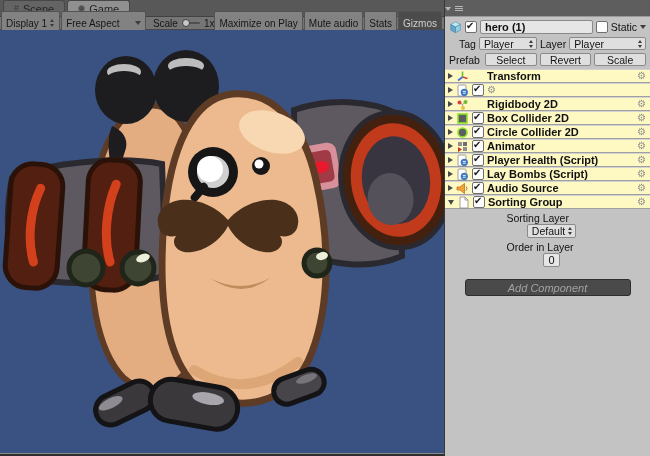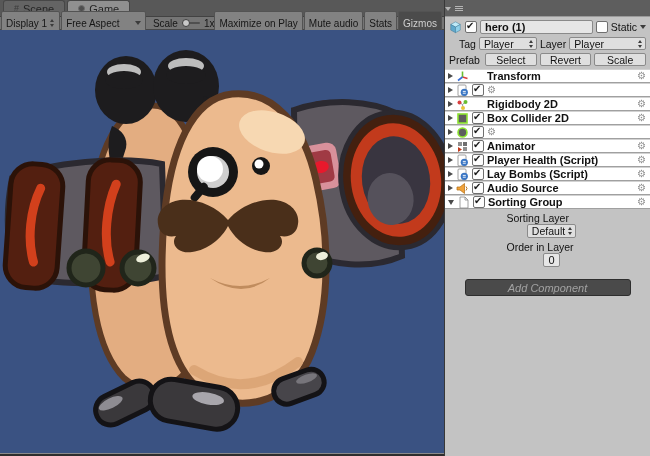--- a/index.html
+++ b/index.html
@@ -53,21 +53,21 @@
   .checkbox.hidden { visibility:hidden; }
   .popup-arrows { display:flex; flex-direction:column; gap:2px; align-items:center; padding-right:1px; }
   .pa-up { width:0; height:0; border-bottom:3px solid #3c3c3c; border-left:2.5px solid transparent; border-right:2.5px solid transparent; }
   .pa-dn { width:0; height:0; border-top:3px solid #3c3c3c; border-left:2.5px solid transparent; border-right:2.5px solid transparent; }
   .dd-caret { width:0; height:0; border-top:4px solid #3c3c3c; border-left:3px solid transparent; border-right:3px solid transparent; }
 
   .small-label { font-size:10.5px; }
   .tag-label { margin-left:10px; }
   .prefab-label { margin-right:2px; }
 
-  .comp-row { height:14px; display:flex; align-items:center; gap:3px; padding:0 4px 0 3px; border-top:1px solid #D2D2D2; border-bottom:1px solid #A0A0A0; background:#ffffff; }
+  .comp-row { height:14px; display:flex; align-items:center; gap:3px; padding:0 4px 0 3px; border-top:1px solid #D2D2D2; border-bottom:1px solid #A0A0A0; background:#fef9c3; }
   .comp-label { font-weight:bold; font-size:11px; flex:1; white-space:nowrap; overflow:hidden; }
   .gear { color:#8F8F8F; font-size:10px; line-height:1; }
   .tri-r { width:0; height:0; border-left:5px solid #4A4A4A; border-top:3.5px solid transparent; border-bottom:3.5px solid transparent; flex:none; }
   .tri-d { width:0; height:0; border-top:5px solid #4A4A4A; border-left:3.5px solid transparent; border-right:3.5px solid transparent; flex:none; }
   .cicon { width:13px; height:13px; flex:none; display:flex; align-items:center; justify-content:center; }
 
   .sg-body { padding:3px 4px 2px 12px; display:flex; flex-direction:column; gap:3px; }
   .sg-row { display:flex; align-items:center;flex-direction:column; }
   .sg-label { width:90px; font-size:10.5px; }
   .sg-label.bold { font-weight:normal; }
@@ -316,20 +316,21 @@
         <span class="comp-label">Box Collider 2D</span>
         <span class="gear">⚙</span>
       </div>
 
       <div class="comp-row">
         <span class="tri-r"></span>
         <svg class="cicon" viewBox="0 0 13 13">
           <circle cx="6.5" cy="6.5" r="4.5" fill="#5E5E5E" stroke="#8CE32F" stroke-width="1.6"></circle>
         </svg>
         <span class="checkbox checked"></span>
+        <span class="comp-label">Circle Collider 2D</span>
         <span class="gear">⚙</span>
       </div>
 
       <div class="comp-row">
         <span class="tri-r"></span>
         <svg class="cicon" viewBox="0 0 13 13">
           <rect x="2" y="2" width="4" height="4" fill="#8F8F8F"></rect>
           <rect x="7" y="2" width="4" height="4" fill="#6F6F6F"></rect>
           <rect x="7" y="7" width="4" height="4" fill="#8F8F8F"></rect>
           <path d="M2,7 L6,9.5 L2,12 Z" fill="#C23A1C"></path>

